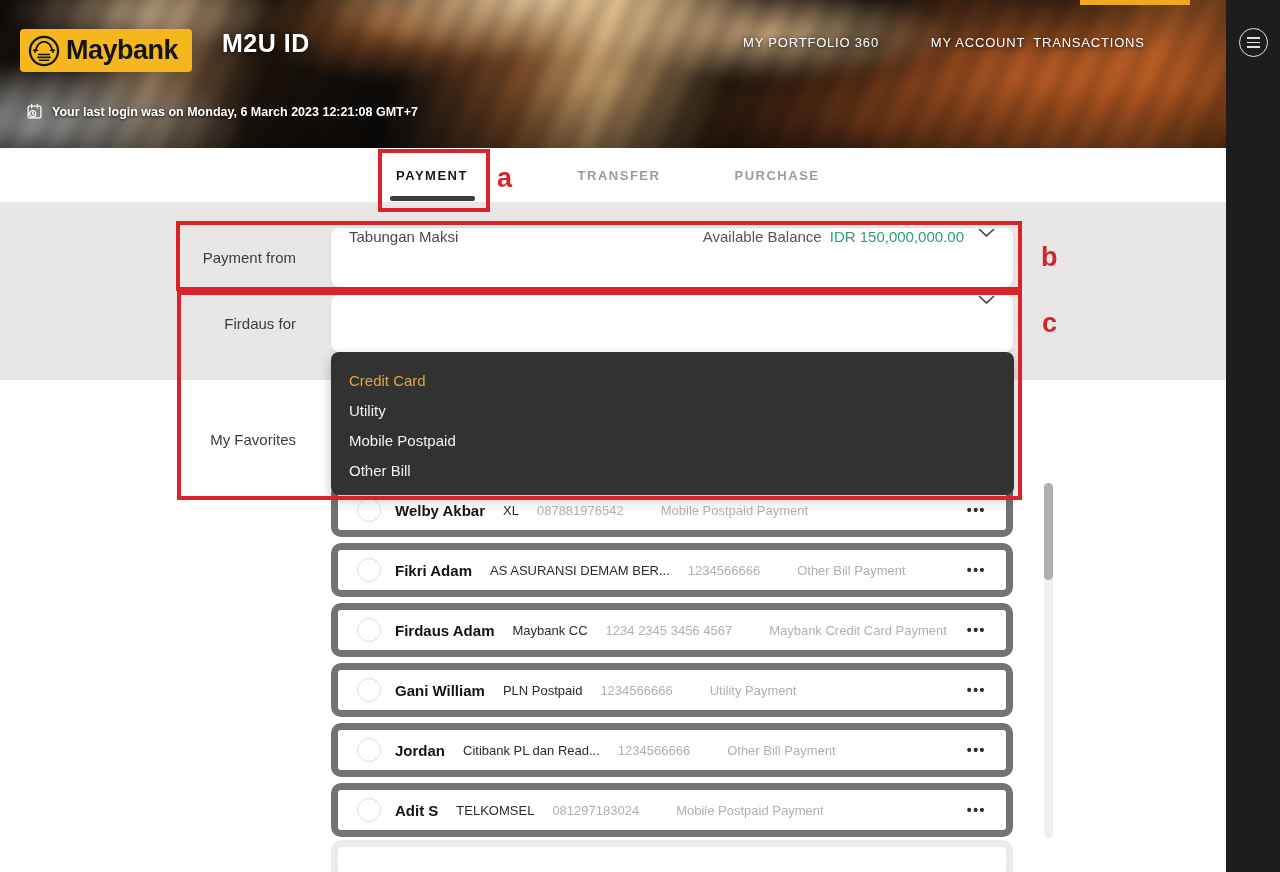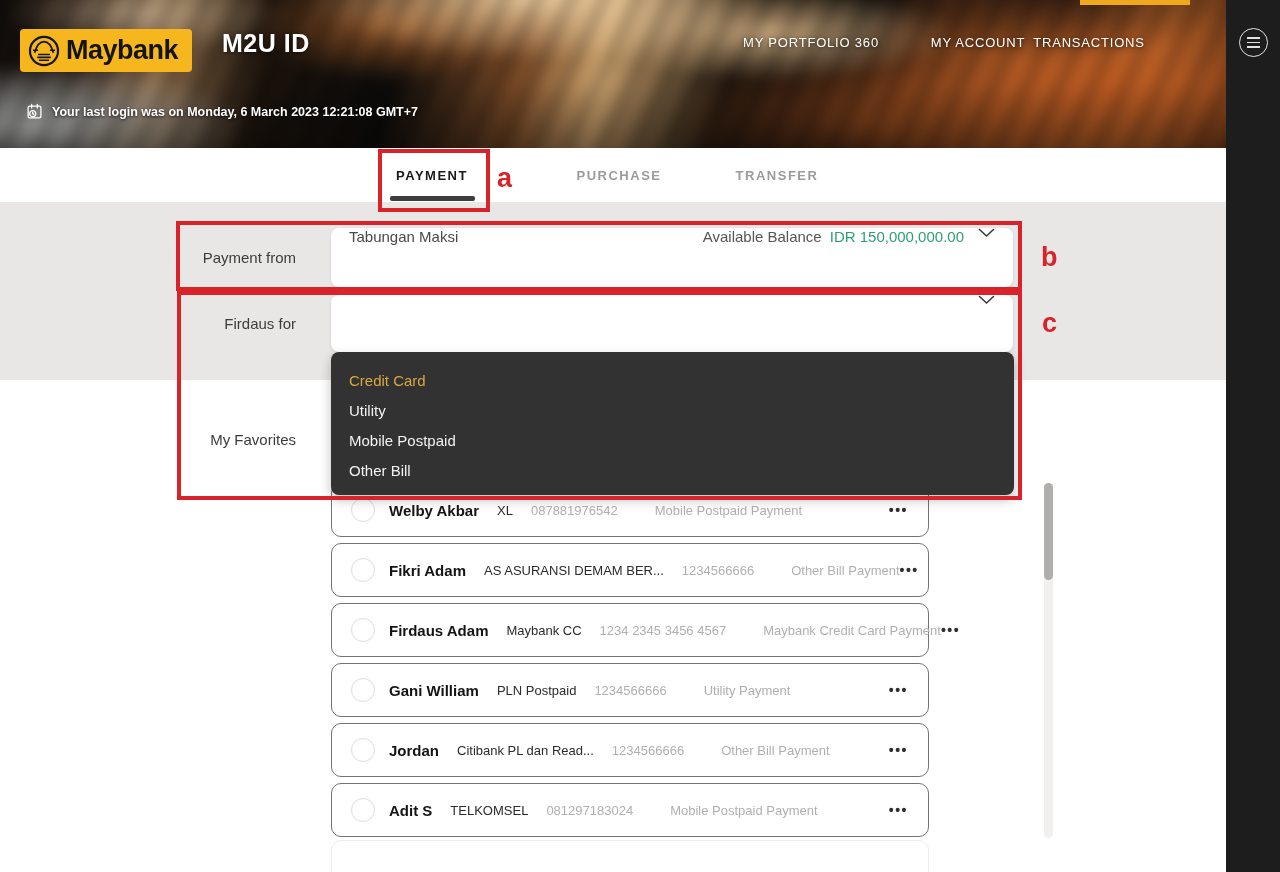--- a/index.html
+++ b/index.html
@@ -68,21 +68,21 @@
   .chevron { margin-left:14px; display:flex; align-items:center; }
   .sel-for .chevron { margin-left:auto; }
 
   
   .dropdown { position:absolute; left:331px; top:352px; width:683px; height:143px; background:var(--dropdown-bg,#323232); border-radius:8px; box-shadow:0 5px 12px rgba(0,0,0,.25); padding-top:14px; z-index:6; }
   .dd-option { height:30px; line-height:30px; padding-left:18px; font-size:15px; color:#f1f1f1; cursor:pointer; }
   .dd-option.highlighted { color:var(--gold,#d9a841); }
 
   
   .fav-list { position:absolute; left:331px; top:483px; width:682px; z-index:2; }
-  .fav-card { position:relative; width:598px; height:54px; background:#fff; border:1px solid #737373; border-radius:10px; margin-bottom:6px; display:flex; align-items:center; padding:0 20px 0 19px; cursor:pointer; }
+  .fav-card { position:relative; width:682px; height:54px; background:#fff; border:7px solid #737373; border-radius:10px; margin-bottom:6px; display:flex; align-items:center; padding:0 20px 0 19px; cursor:pointer; }
   .radio { width:24px; height:24px; border:1.5px solid #dcdcdc; border-radius:50%; background:#fff; margin-right:14px; flex:0 0 auto; cursor:pointer; }
   .fav-name { font-size:15px; font-weight:bold; color:#141414; margin-right:18px; white-space:nowrap; }
   .fav-service { font-size:13px; color:#2b2b2b; margin-right:18px; white-space:nowrap; }
   .fav-number { font-size:13px; color:#b0b0b0; margin-right:15px; white-space:nowrap; }
   .fav-type { font-size:13px; color:#b0b0b0; white-space:nowrap;padding-left:22px; }
   .fav-more { margin-left:auto; font-size:14px; font-weight:bold; color:#2f2f2f; letter-spacing:1.5px; cursor:pointer; }
   .fav-card.partial { height:40px; margin-top:-3px; border-color:#ececec; box-shadow:none; }
 
   
   .scroll-track { position:absolute; left:1044px; top:483px; width:9px; height:355px; background:#f1f0ef; border-radius:5px; z-index:3; }
@@ -145,22 +145,22 @@
   <div class="menu-btn">
       <i></i>
       <i></i>
       <i></i>
     </div>
 </div>
 
 <div class="tabbar">
   <div id="tabs-container" style="position:absolute;inset:0;padding-left:36px;">
       <div class="tab active">PAYMENT</div>
+      <div class="tab">TRANSFER</div>
       <div class="tab">PURCHASE</div>
-      <div class="tab">TRANSFER</div>
     </div>
   <div class="tab-underline"></div>
 </div>
 
 <div class="gray-band"></div>
 
 <div class="field-label lbl-from">Payment from</div>
 <div class="select-box sel-from">
   <span class="sel-account">Tabungan Maksi</span>
   <span class="sel-right">

